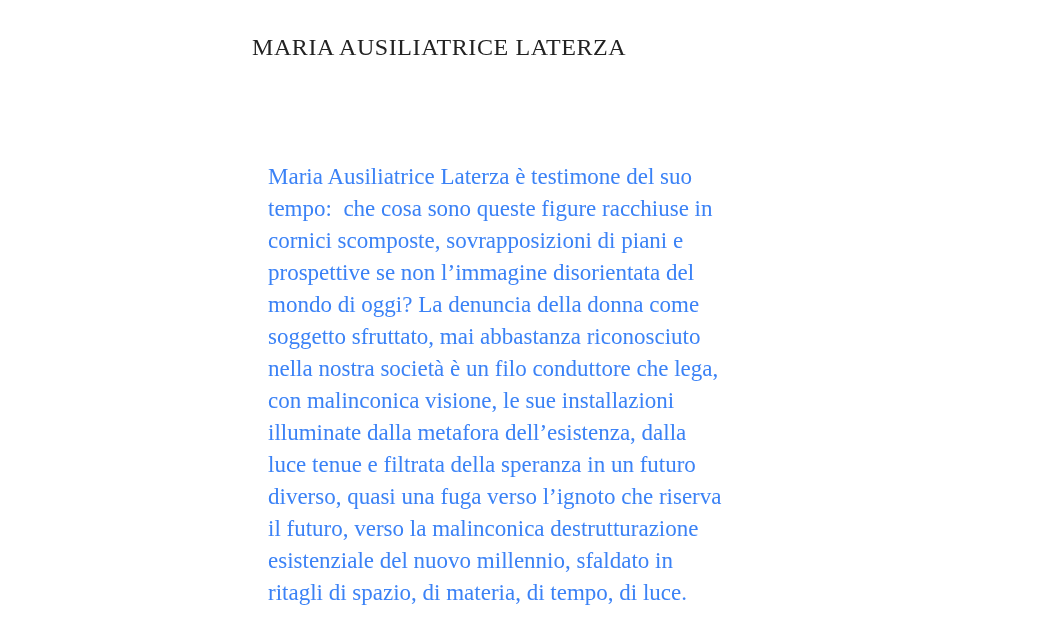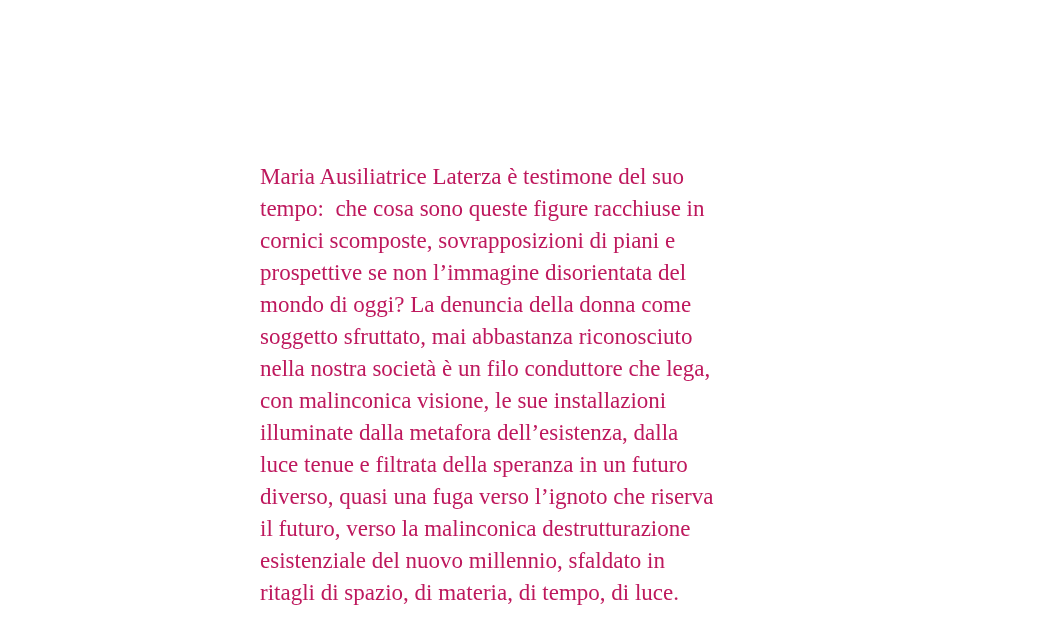--- a/index.html
+++ b/index.html
@@ -26,33 +26,34 @@
       position: absolute;
       left: 252px;
       top: 34px;
       font-size: 24px;
       letter-spacing: 0.6px;
       white-space: nowrap;
       color: #222222;
     }
     .doc-body {
       position: absolute;
-      left: 260px;
+      left: 268px;
       top: 161px;
       width: 580px;
       font-size: 23px;
       line-height: 32px;
       white-space: pre-wrap; 
-      color: #be185d;
+      color: #3b82f6;
     }
   </style>
 </head>
 <body>
 
 <div class="page">
+  <div class="doc-title">MARIA AUSILIATRICE LATERZA</div>
   <div class="doc-body">Maria Ausiliatrice Laterza è testimone del suo
 tempo:  che cosa sono queste figure racchiuse in
 cornici scomposte, sovrapposizioni di piani e
 prospettive se non l’immagine disorientata del
 mondo di oggi? La denuncia della donna come
 soggetto sfruttato, mai abbastanza riconosciuto
 nella nostra società è un filo conduttore che lega,
 con malinconica visione, le sue installazioni
 illuminate dalla metafora dell’esistenza, dalla
 luce tenue e filtrata della speranza in un futuro

